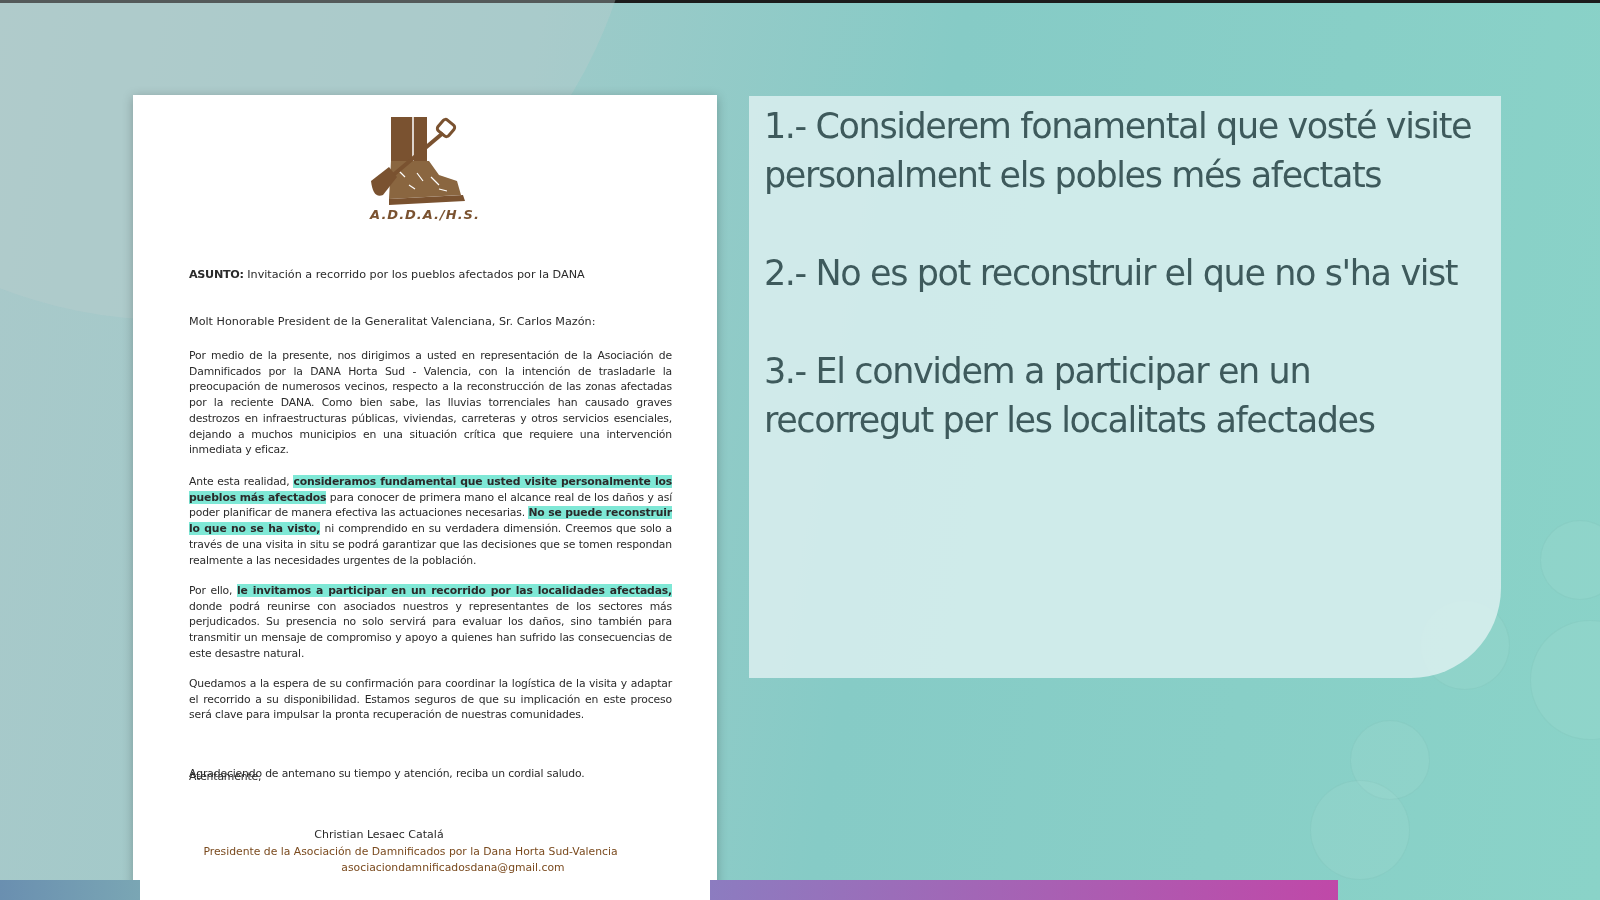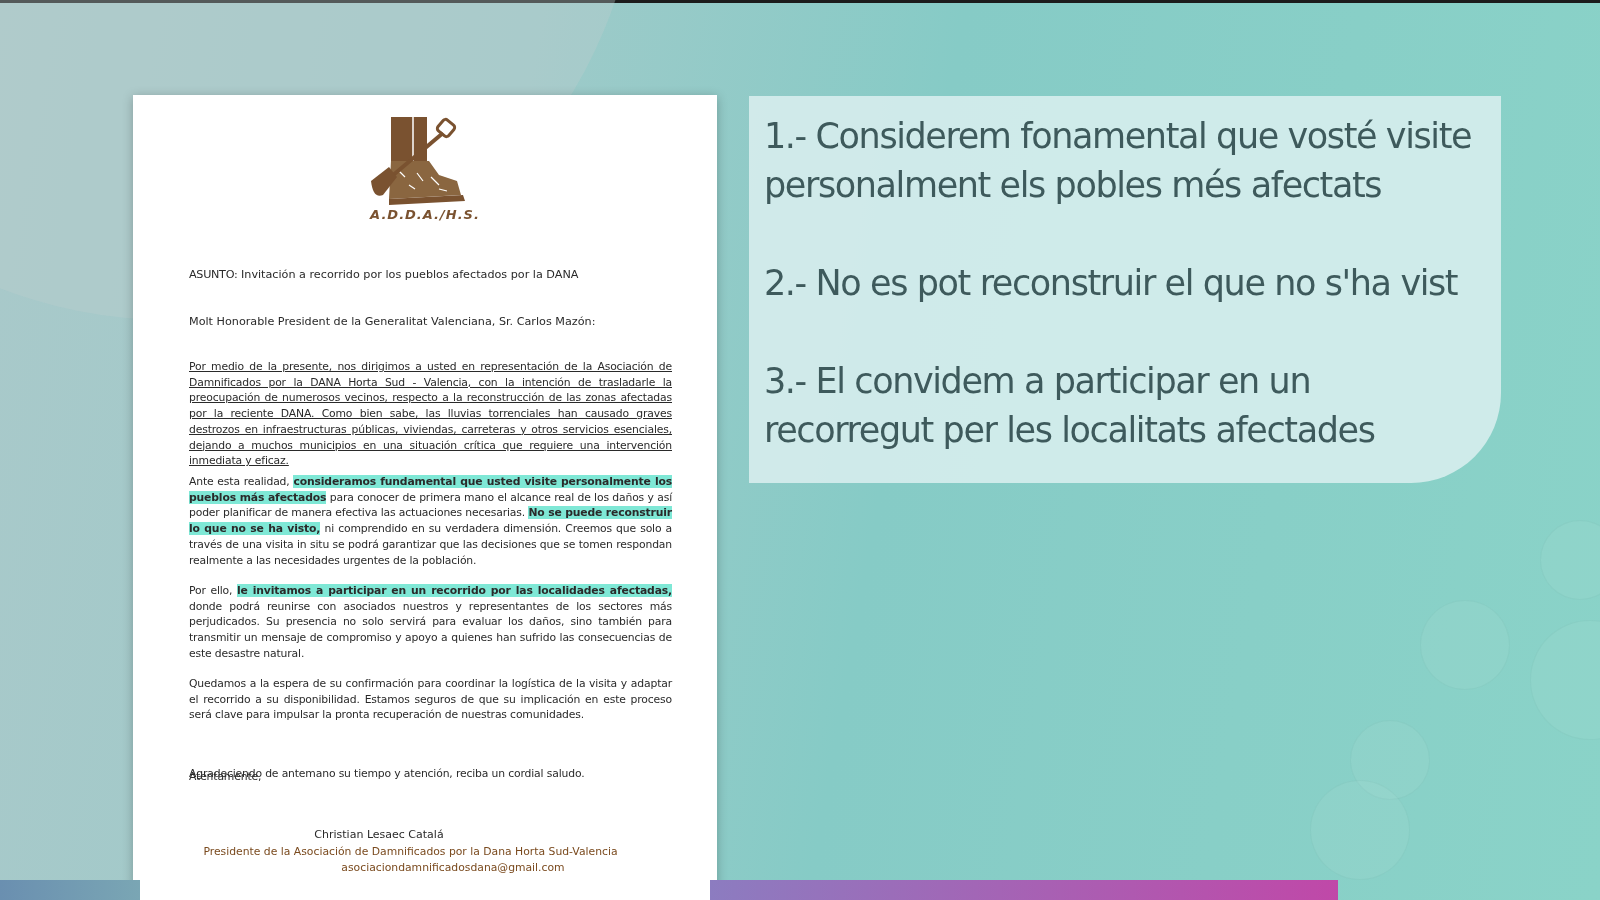--- a/index.html
+++ b/index.html
@@ -26,37 +26,37 @@
     background: #ffffff; box-shadow: 0 2px 10px rgba(0,0,0,0.25);
     padding: 0 52px 0 56px;
     font-family: "DejaVu Sans", sans-serif; color: #2a2a2a;
   }
   .logo { position: absolute; left: 236px; top: 20px; width: 110px; height: 110px; }
   .logo-text {
     position: absolute; left: 232px; top: 112px; width: 120px; text-align: center;
     font-weight: bold; font-style: italic; font-size: 13px; color: #7a5230; letter-spacing: 1px;
   }
   .subject { position: absolute; left: 56px; top: 173px; font-size: 11.2px; }
-  .subject b { font-weight: normal; letter-spacing: -0.3px; }
+  .subject b { font-weight: bold; letter-spacing: -0.3px; }
   .salutation { position: absolute; left: 56px; top: 220px; font-size: 11.2px; }
   .para {
     position: absolute; left: 56px; width: 483px;
     font-size: 10.8px; line-height: 15.7px; text-align: justify; letter-spacing: -0.15px;
   }
   .hl { background: #7fe8d6; font-weight: bold; }
   .sign-name { position: absolute; left: 0; width: 492px; top: 733px; text-align: center; font-size: 11px; }
   .sign-role { position: absolute; left: 0; width: 555px; top: 750px; text-align: center; font-size: 10.8px; color: #7a4a1e; }
   .sign-email { position: absolute; left: 0; width: 640px; top: 766px; text-align: center; font-size: 10.8px; color: #7a4a1e; }
 
   
   .points-panel {
-    position: absolute; left: 749px; top: 96px; width: 752px; height: 387px;
+    position: absolute; left: 749px; top: 96px; width: 752px; height: 582px;
     background: rgba(220, 240, 240, 0.85);
     border-bottom-right-radius: 90px;
-    padding: 16px 14px 0 15px;
+    padding: 6px 14px 0 15px;
   }
   .point {
     font-family: "DejaVu Sans", sans-serif; font-size: 35px; line-height: 49px;
     color: #3e5a5c; letter-spacing: -1.4px; margin-bottom: 49px;
   }
   .bottom-bar {
     position: absolute; left: 710px; top: 880px; width: 628px; height: 20px;
     background: linear-gradient(90deg, #8c7cc0, #c048a8);
   }
   .bottom-left-bar {
@@ -89,21 +89,21 @@
     <path d="M2 66 L20 52 L28 62 L14 80 Q4 84 2 66 Z" fill="#7a5230"></path>
   </svg>
   <div class="logo-text">A.D.D.A./H.S.</div>
 
   <div class="subject">
     <b>ASUNTO:</b><span> Invitación a recorrido por los pueblos afectados por la DANA</span>
   </div>
 
   <div class="salutation">Molt Honorable President de la Generalitat Valenciana, Sr. Carlos Mazón:</div>
 
-  <p class="para" style="top:264px;text-decoration:underline;">
+  <p class="para" style="top:253px;">
     <span>Por medio de la presente, nos dirigimos a usted en representación de la Asociación de Damnificados por la DANA Horta Sud - Valencia, con la intención de trasladarle la preocupación de numerosos vecinos, respecto a la reconstrucción de las zonas afectadas por la reciente DANA. Como bien sabe, las lluvias torrenciales han causado graves destrozos en infraestructuras públicas, viviendas, carreteras y otros servicios esenciales, dejando a muchos municipios en una situación crítica que requiere una intervención inmediata y eficaz.</span>
   </p>
 
   <p class="para" style="top:379px;"><span>Ante esta realidad, </span><span class="hl">consideramos fundamental que usted visite personalmente los pueblos más afectados</span><span> para conocer de primera mano el alcance real de los daños y así poder planificar de manera efectiva las actuaciones necesarias. </span><span class="hl">No se puede reconstruir lo que no se ha visto,</span><span> ni comprendido en su verdadera dimensión. Creemos que solo a través de una visita in situ se podrá garantizar que las decisiones que se tomen respondan realmente a las necesidades urgentes de la población.</span></p>
 
   <p class="para" style="top:488px;"><span>Por ello, </span><span class="hl">le invitamos a participar en un recorrido por las localidades afectadas,</span><span> donde podrá reunirse con asociados nuestros y representantes de los sectores más perjudicados. Su presencia no solo servirá para evaluar los daños, sino también para transmitir un mensaje de compromiso y apoyo a quienes han sufrido las consecuencias de este desastre natural.</span></p>
 
   <p class="para" style="top:581px;">
     <span>Quedamos a la espera de su confirmación para coordinar la logística de la visita y adaptar el recorrido a su disponibilidad. Estamos seguros de que su implicación en este proceso será clave para impulsar la pronta recuperación de nuestras comunidades.</span>
   </p>

